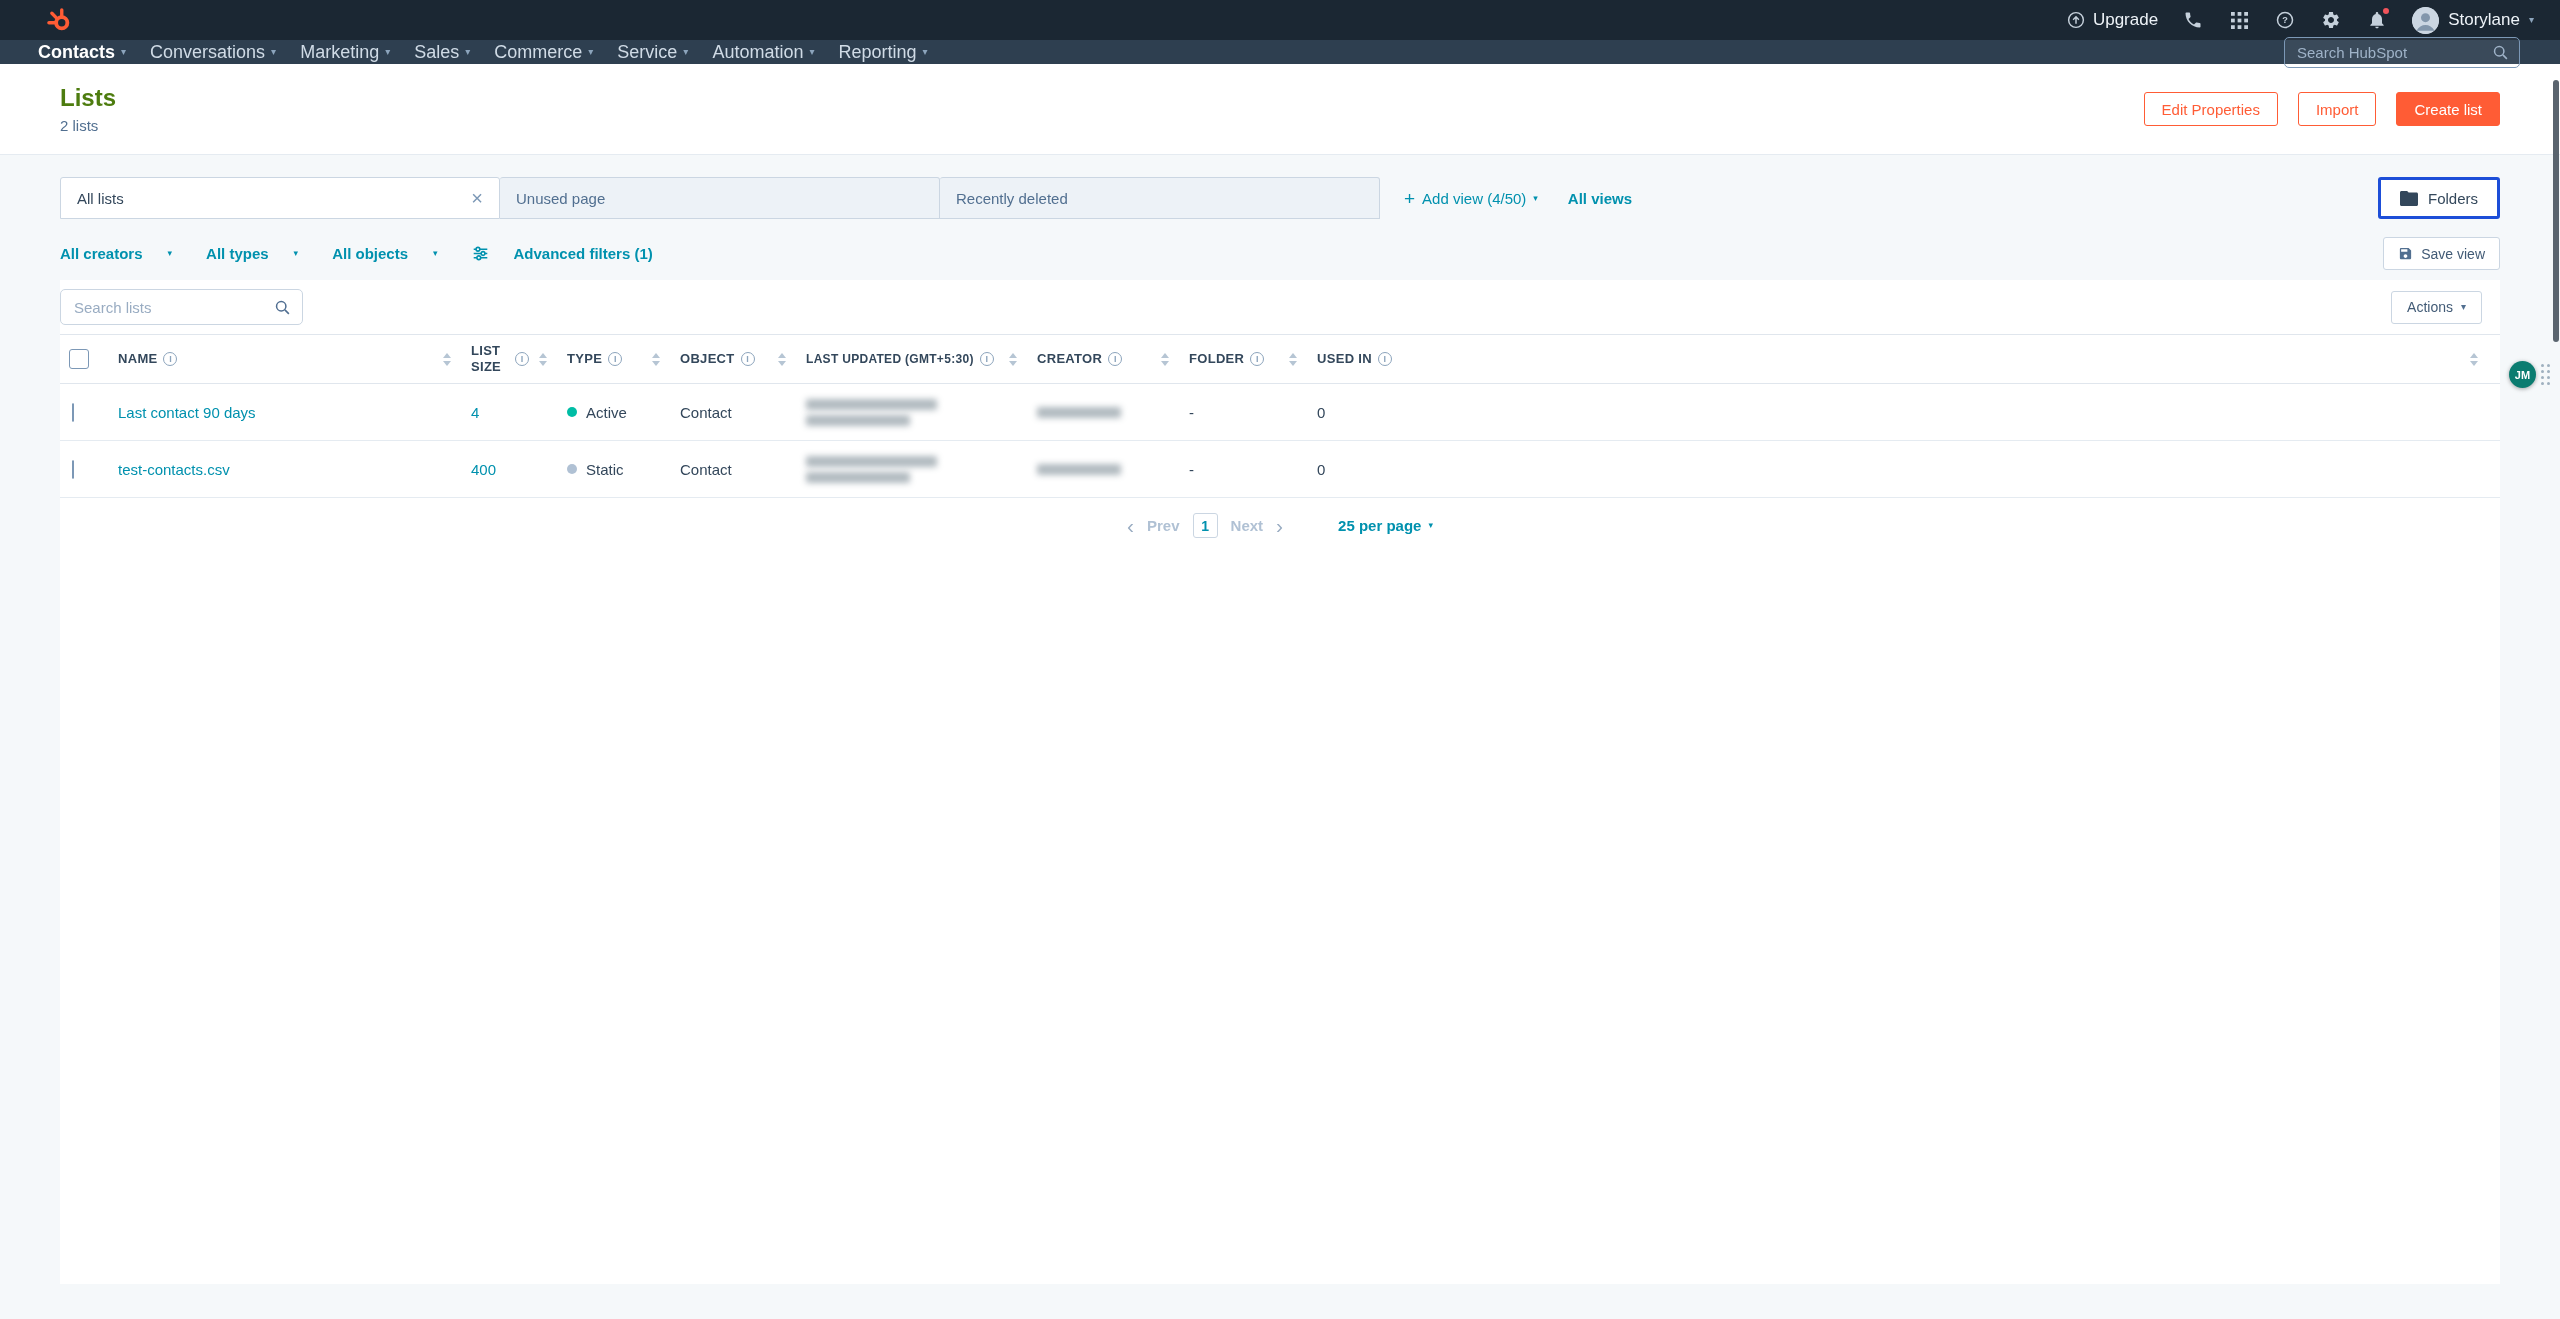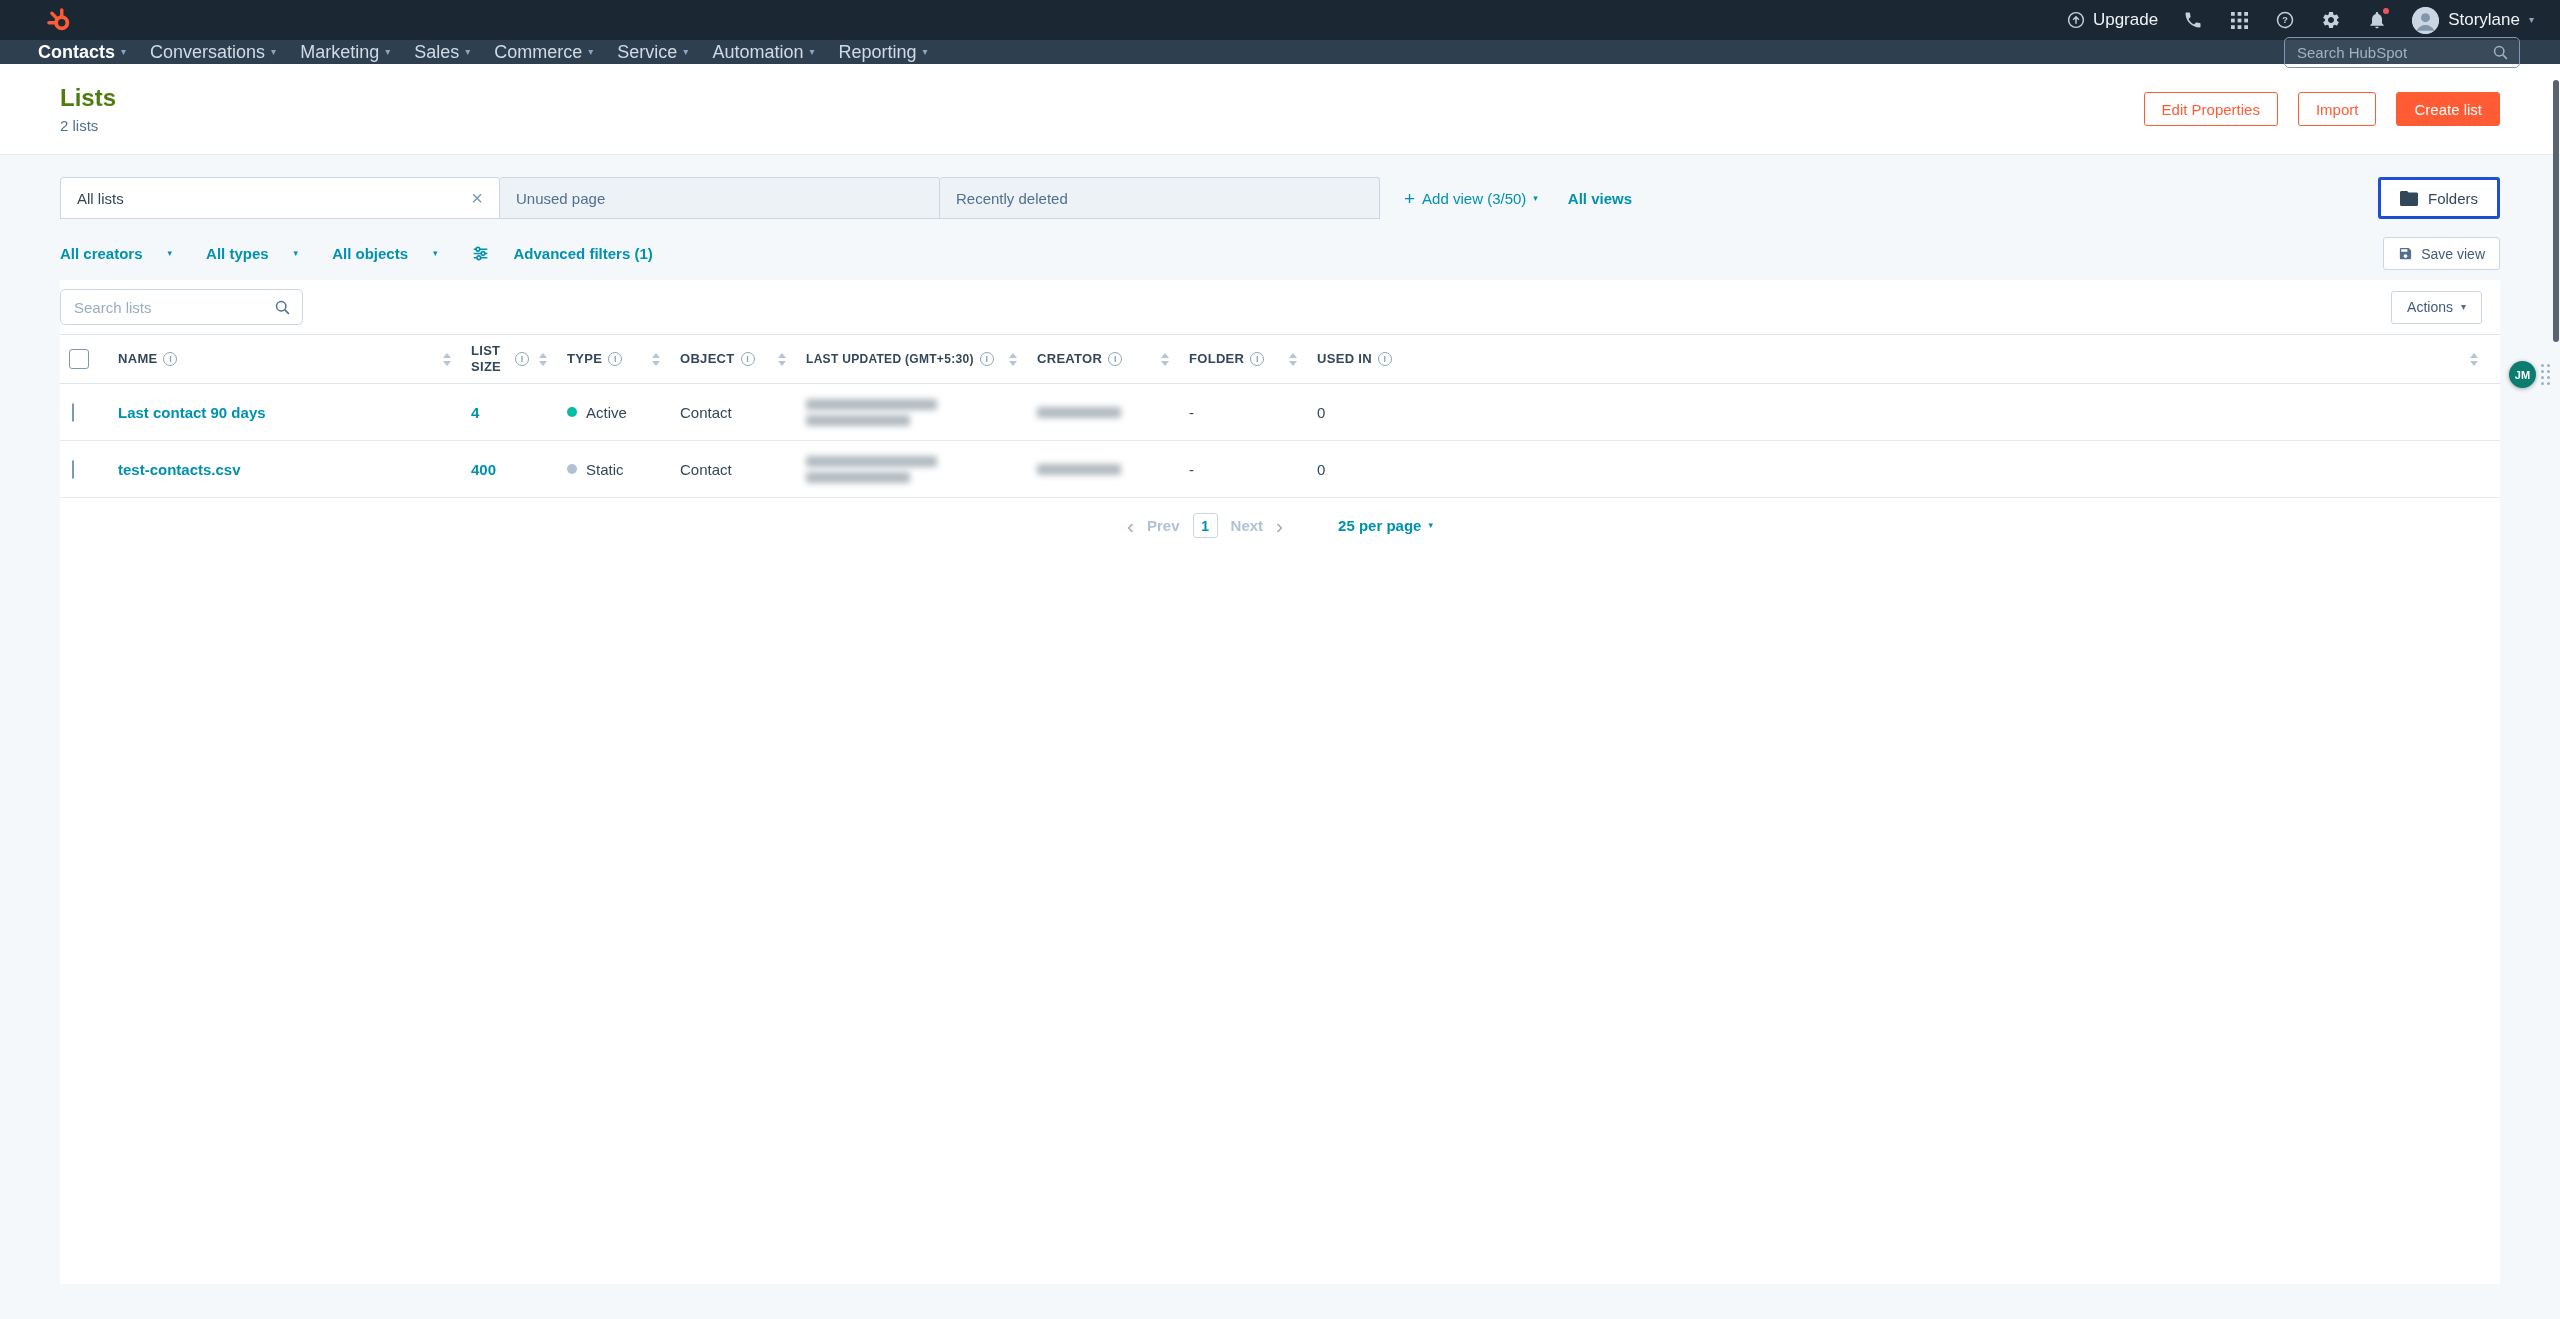--- a/index.html
+++ b/index.html
@@ -79,21 +79,21 @@
   .info{flex:none;width:14px;height:14px;border:1px solid #8ca4bc;border-radius:50%;color:#8ca4bc;font-size:9px;font-weight:700;display:inline-flex;align-items:center;justify-content:center;letter-spacing:0}
   .info::before{content:"i"}
   .sort{margin-left:auto;display:flex;flex-direction:column;gap:3px;padding-left:4px;flex:none}
   .th:last-child .sort{margin-right:14px}
   .tri-up{width:0;height:0;border-left:4px solid transparent;border-right:4px solid transparent;border-bottom:5px solid #b6c5d4}
   .tri-down{width:0;height:0;border-left:4px solid transparent;border-right:4px solid transparent;border-top:5px solid #b6c5d4}
   .th-check,.td-check{padding-left:9px}
   .checkbox{width:20px;height:20px;border:1px solid #7c98b6;border-radius:3px;background:#fff;cursor:pointer}
   .trow{height:57px;border-bottom:1px solid #e5ebf1}
   .td{padding:0 8px 0 12px;font-size:15px;color:#33475b}
-  .cell-link{color:#0091ae;font-weight:700;cursor:pointer}
+  .cell-link{color:#0091ae;font-weight:400;cursor:pointer}
   .type-cell{display:flex;align-items:center;gap:9px}
   .dot{width:10px;height:10px;border-radius:50%;flex:none}
   .redact{display:flex;flex-direction:column;gap:5px}
   .blur-line{height:11px;border-radius:2px;background:#62747f;filter:blur(3px);opacity:.5}
 
   .pagination{margin-top:15px;display:flex;align-items:center;justify-content:center;gap:13px;font-size:15px}
   .chev{color:#99acc2;font-size:21px;line-height:1;cursor:pointer}
   .chev-left::before{content:"‹"}
   .chev-right::before{content:"›"}
   .pg-label{color:#b0c1d4;font-weight:600}
@@ -246,21 +246,21 @@
       </div>
       <div class="tab inactive">
         <span>Unused page</span>
       </div>
       <div class="tab inactive">
         <span>Recently deleted</span>
       </div>
     </div>
     <div class="add-view">
       <span class="plus"></span>
-      <span>Add view (3/50)</span>
+      <span>Add view (4/50)</span>
       <span class="caret"></span>
     </div>
     <div class="all-views">All views</div>
     <button class="folders-btn">
       <span>
         <svg width="18" height="15" viewBox="0 0 24 20" fill="#33475b">
             <path d="M9.5 0H2C.9 0 0 .9 0 2v16c0 1.1.9 2 2 2h20c1.1 0 2-.9 2-2V4c0-1.1-.9-2-2-2H11.5l-2-2z"></path>
           </svg>
       </span>
       <span>Folders</span>

